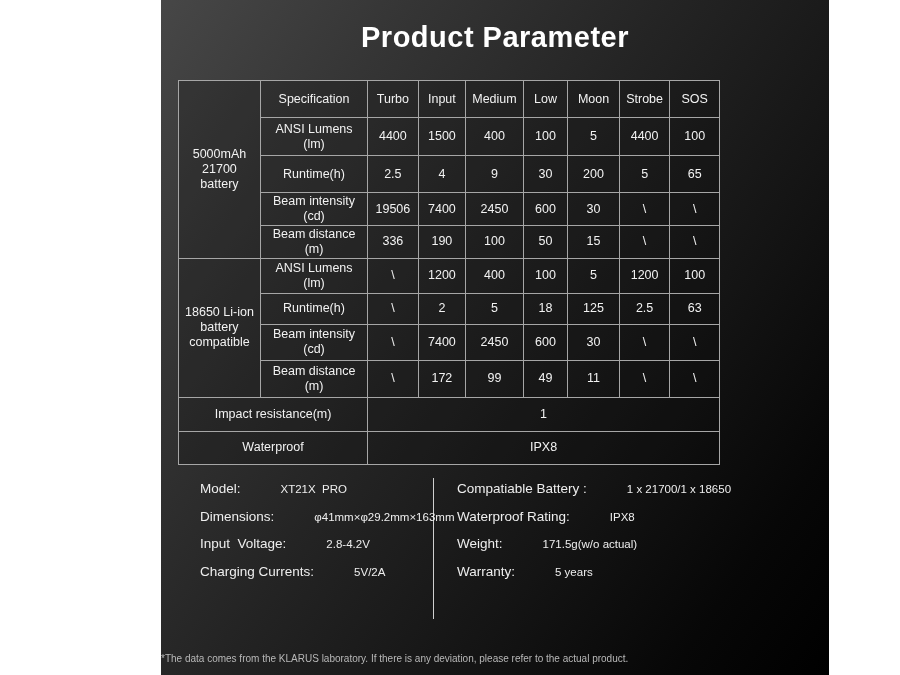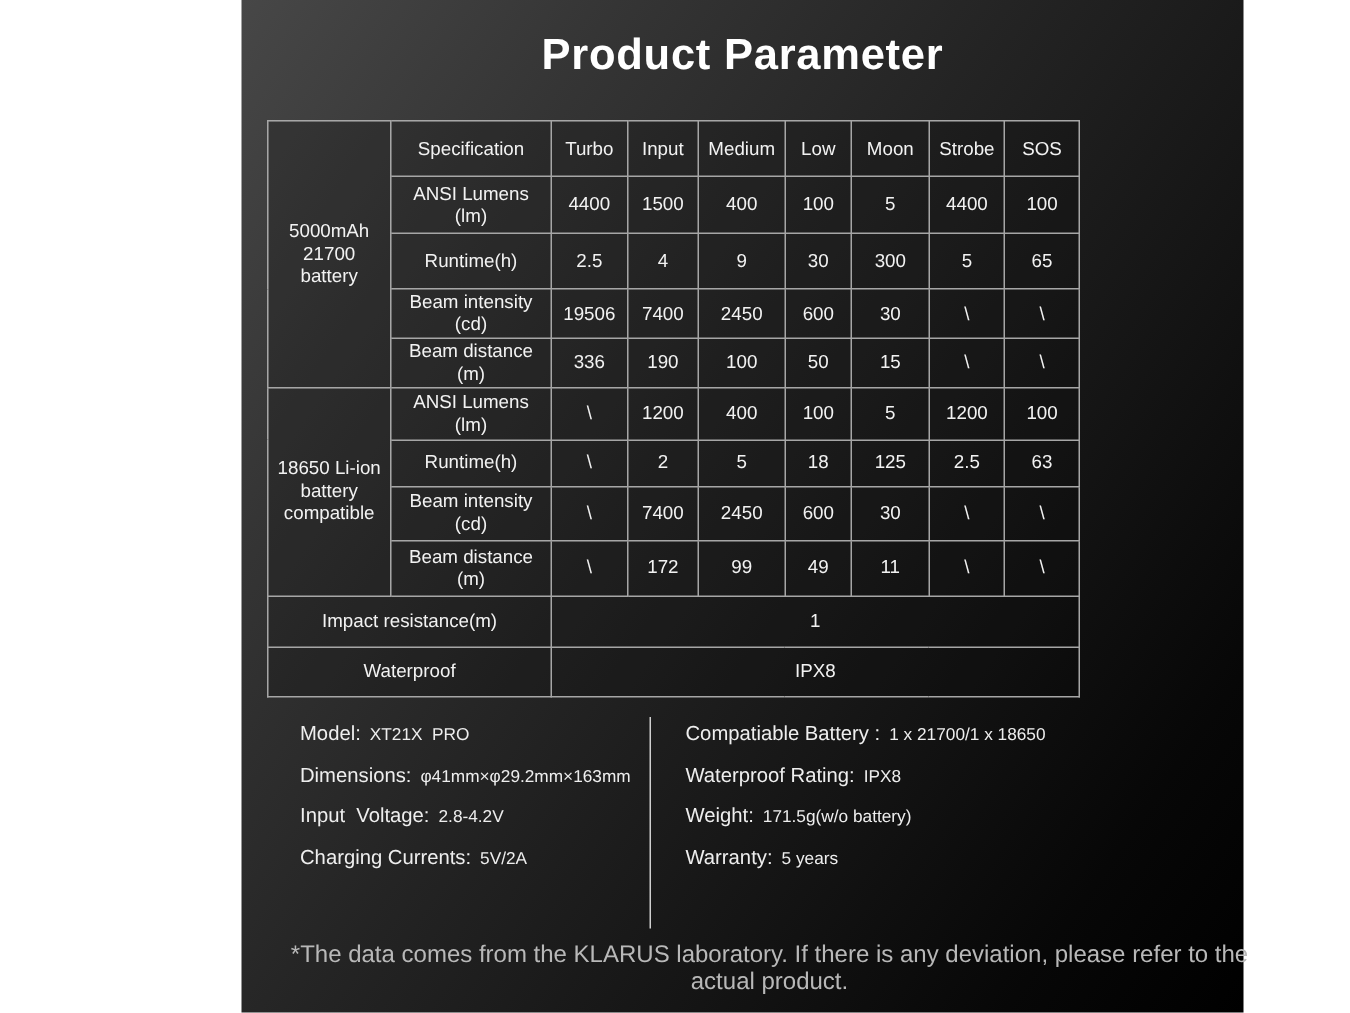--- a/index.html
+++ b/index.html
@@ -43,35 +43,34 @@
     padding:1px 2px;
     overflow:hidden;
   }
   td.battery{white-space:pre-line;font-size:12.5px;line-height:1.5;}
   td.rowlabel{white-space:pre-line;}
   td.val{font-size:11.5px;}
   td.colhead{font-size:12.5px;}
   .details{position:absolute;left:0;top:481px;width:572px;color:#eeeeee;}
   .details .col-left{position:absolute;left:39px;top:0;}
   .details .col-right{position:absolute;left:296px;top:0;}
-  .detail-line{height:27.5px;display:flex;align-items:baseline;}
+  .detail-line{height:27.5px;display:flex;align-items:baseline;gap:34px;}
   .dl{font-size:13.5px;white-space:pre;}
   .dv{font-size:11.5px;margin-left:6px;white-space:pre;}
   .vdivider{
     position:absolute;
     left:272px;top:478px;
     width:1px;height:141px;
     background:#cfcfcf;
   }
   .footnote{
     position:absolute;
-    bottom:11px;left:18px;width:100%;
-    text-align:center;
+    bottom:11px;left:0;width:100%;
     color:#b8b8b8;
-    font-size:16px;
+    font-size:10px;
   }
 </style>
 </head>
 <body>
 
 <div class="panel">
 
   <div class="title">Product Parameter</div>
 
   <table class="spec">
@@ -110,21 +109,21 @@
         <td class="val">5</td>
         <td class="val">4400</td>
         <td class="val">100</td>
       </tr>
       <tr style="height:37px">
         <td class="rowlabel">Runtime(h)</td>
         <td class="val">2.5</td>
         <td class="val">4</td>
         <td class="val">9</td>
         <td class="val">30</td>
-        <td class="val">300</td>
+        <td class="val">200</td>
         <td class="val">5</td>
         <td class="val">65</td>
       </tr>
       <tr style="height:33px">
         <td class="rowlabel">Beam intensity
 (cd)</td>
         <td class="val">19506</td>
         <td class="val">7400</td>
         <td class="val">2450</td>
         <td class="val">600</td>
@@ -225,21 +224,21 @@
       <div class="detail-line">
         <span class="dl">Compatiable Battery :</span>
         <span class="dv">1 x 21700/1 x 18650</span>
       </div>
       <div class="detail-line">
         <span class="dl">Waterproof Rating:</span>
         <span class="dv">IPX8</span>
       </div>
       <div class="detail-line">
         <span class="dl">Weight:</span>
-        <span class="dv">171.5g(w/o battery)</span>
+        <span class="dv">171.5g(w/o actual)</span>
       </div>
       <div class="detail-line">
         <span class="dl">Warranty:</span>
         <span class="dv">5 years</span>
       </div>
     </div>
   </div>
 
   <div class="footnote">*The data comes from the KLARUS laboratory. If there is any deviation, please refer to the actual product.</div>
 

